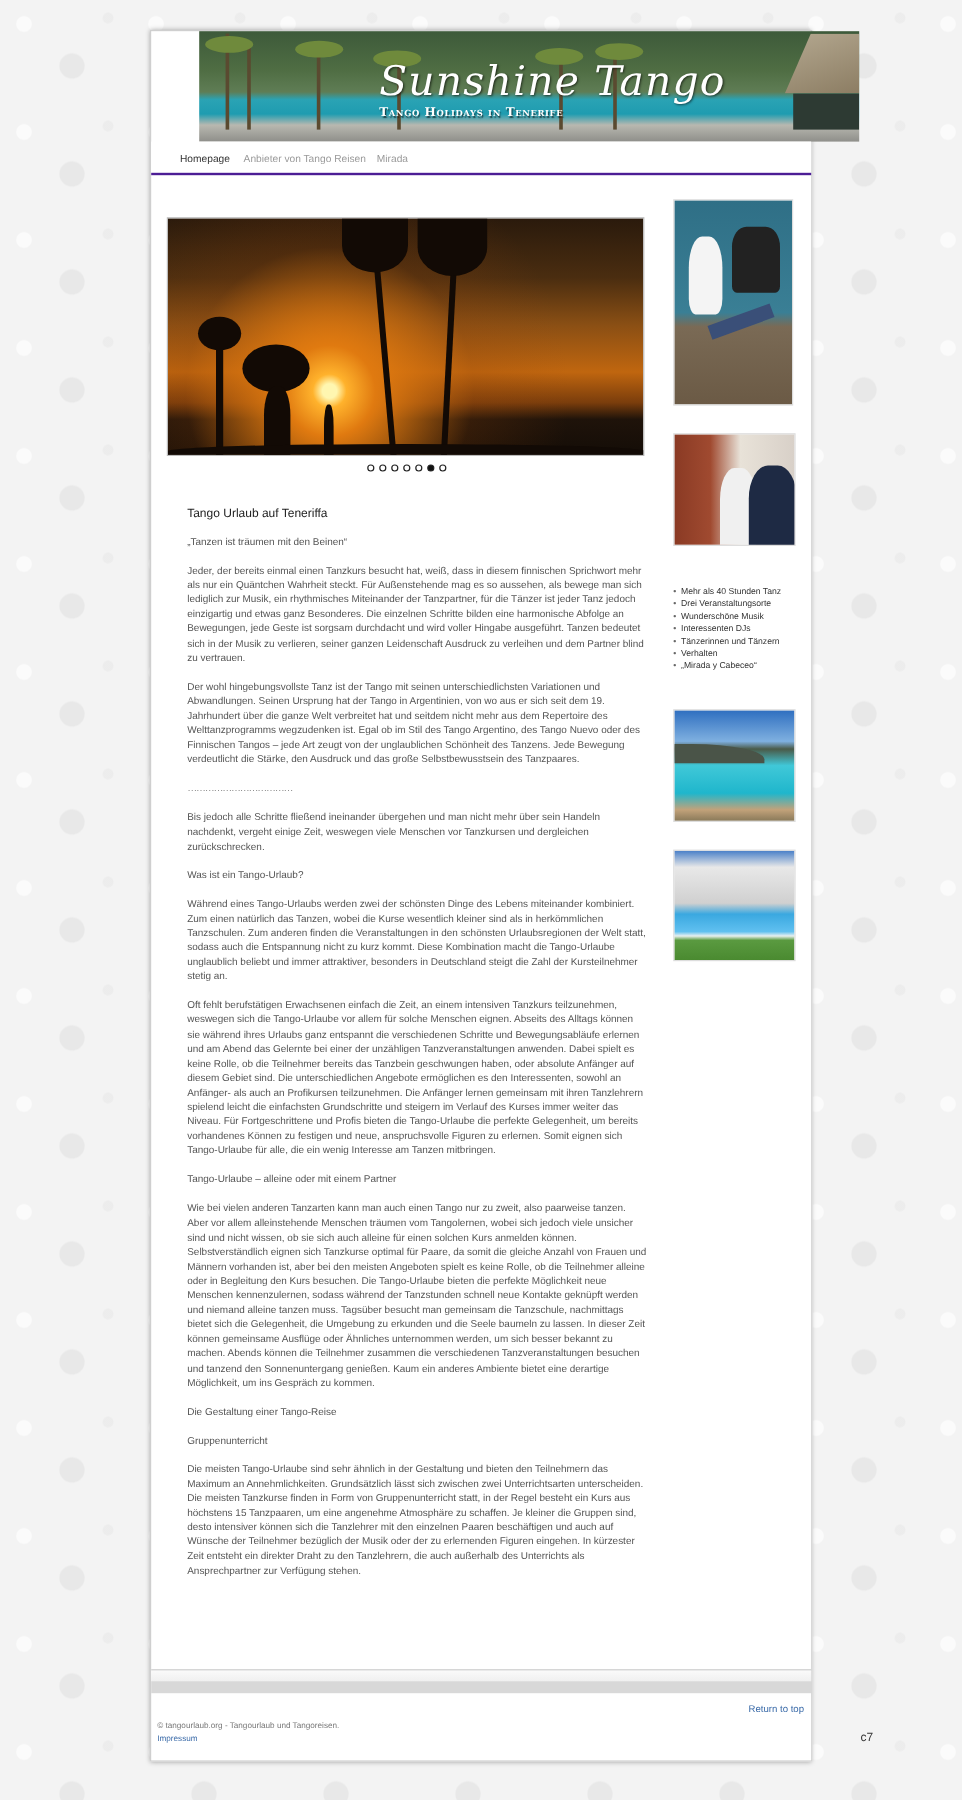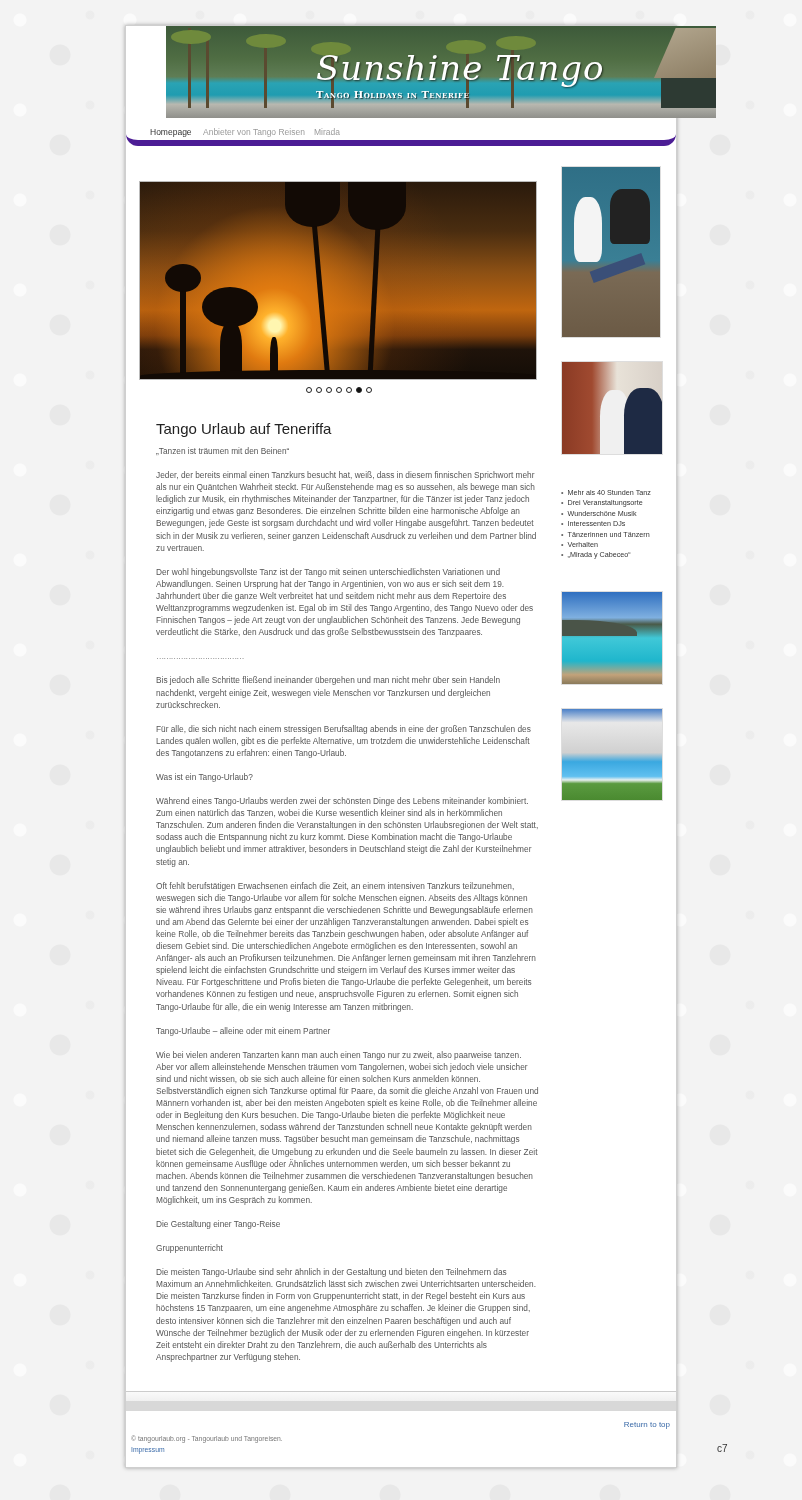--- a/index.html
+++ b/index.html
@@ -46,21 +46,21 @@
     text-shadow: 1px 1px 2px rgba(0,0,0,0.6);
   }
   .site-subtitle {
     position: absolute; left: 150px; top: 63px;
     font-family: "DejaVu Serif", serif; font-weight: bold;
     font-size: 10px; color: #fff; font-variant: small-caps; letter-spacing: 0.5px;
     text-shadow: 1px 1px 1px rgba(0,0,0,0.6);
   }
   .nav {
     position: absolute; left: 0; top: 92px; width: 550px; height: 28px;
-    border-bottom: 6px solid #4c1d95; background: #fff; border-radius: 12px;
+    border-bottom: 2px solid #4c1d95; background: #fff;
   }
   .nav a {
     position: absolute; top: 9px; font-size: 8.5px; color: #9a9a9a; text-decoration: none;
   }
   .nav a.active { color: #333; }
 
   .slider {
     position: absolute; left: 13px; top: 155px; width: 398px; height: 199px;
     background: radial-gradient(circle at 34% 73%, #fff6b0 0 6px, #ffb22c 14px, #e07a10 38px, rgba(150,70,10,0.2) 120px, transparent 200px),
                 linear-gradient(180deg, #2a1a0c 0%, #4a2d10 25%, #8a4f14 45%, #c0660f 65%, #7a3d0c 78%, #1f130a 85%, #140d07 100%);
@@ -69,21 +69,21 @@
   }
   .slider .tree { position: absolute; background: #120a05; }
   .dots { position: absolute; left: 0; width: 426px; top: 361px; text-align: center; font-size: 0; }
   .dot {
     display: inline-block; width: 6px; height: 6px; border-radius: 50%;
     border: 1.2px solid #222; margin: 0 2px; background: #fff; cursor: pointer;
   }
   .dot.active { background: #111; }
 
   .content { position: absolute; left: 30px; top: 395px; width: 383px; color: #555; font-size: 8.3px; line-height: 12.1px; }
-  .content h1 { font-size: 15px; font-weight: normal; color: #222; margin-bottom: 8px; line-height: 16px; }
+  .content h1 { font-size: 10px; font-weight: normal; color: #222; margin-bottom: 8px; line-height: 16px; }
   .content p { margin-bottom: 12px; }
   .content .sep { color: #888; letter-spacing: -1px; }
 
   .sidebar { position: absolute; left: 435px; top: 0; width: 110px; }
   .side-img { position: absolute; border: 1px solid #ddd; overflow: hidden; }
   .img-dance1 { left: 0; top: 140px; width: 100px; height: 172px;
     background: linear-gradient(180deg, #2f6f86 0%, #3a7f95 55%, #7a6a55 62%, #6b5a45 100%); }
   .img-dance2 { left: 0; top: 335px; width: 102px; height: 94px;
     background: linear-gradient(90deg, #8a3a24 0%, #a04a30 30%, #e8e2d8 55%, #d8d0c8 100%); }
   .img-bay { left: 0; top: 565px; width: 102px; height: 94px;
@@ -152,21 +152,20 @@
     <span class="dot"></span>
   </div>
 
   <article class="content">
     <h1>Tango Urlaub auf Teneriffa</h1>
     <p>„Tanzen ist träumen mit den Beinen“</p>
     <p>Jeder, der bereits einmal einen Tanzkurs besucht hat, weiß, dass in diesem finnischen Sprichwort mehr als nur ein Quäntchen Wahrheit steckt. Für Außenstehende mag es so aussehen, als bewege man sich lediglich zur Musik, ein rhythmisches Miteinander der Tanzpartner, für die Tänzer ist jeder Tanz jedoch einzigartig und etwas ganz Besonderes. Die einzelnen Schritte bilden eine harmonische Abfolge an Bewegungen, jede Geste ist sorgsam durchdacht und wird voller Hingabe ausgeführt. Tanzen bedeutet sich in der Musik zu verlieren, seiner ganzen Leidenschaft Ausdruck zu verleihen und dem Partner blind zu vertrauen.</p>
     <p>Der wohl hingebungsvollste Tanz ist der Tango mit seinen unterschiedlichsten Variationen und Abwandlungen. Seinen Ursprung hat der Tango in Argentinien, von wo aus er sich seit dem 19. Jahrhundert über die ganze Welt verbreitet hat und seitdem nicht mehr aus dem Repertoire des Welttanzprogramms wegzudenken ist. Egal ob im Stil des Tango Argentino, des Tango Nuevo oder des Finnischen Tangos – jede Art zeugt von der unglaublichen Schönheit des Tanzens. Jede Bewegung verdeutlicht die Stärke, den Ausdruck und das große Selbstbewusstsein des Tanzpaares.</p>
     <p class="sep">………………………………</p>
     <p>Bis jedoch alle Schritte fließend ineinander übergehen und man nicht mehr über sein Handeln nachdenkt, vergeht einige Zeit, weswegen viele Menschen vor Tanzkursen und dergleichen zurückschrecken.</p>
-    <p>Für alle, die sich nicht nach einem stressigen Berufsalltag abends in eine der großen Tanzschulen des Landes quälen wollen, gibt es die perfekte Alternative, um trotzdem die unwiderstehliche Leidenschaft des Tangotanzens zu erfahren: einen Tango-Urlaub.</p>
     <p>Was ist ein Tango-Urlaub?</p>
     <p>Während eines Tango-Urlaubs werden zwei der schönsten Dinge des Lebens miteinander kombiniert. Zum einen natürlich das Tanzen, wobei die Kurse wesentlich kleiner sind als in herkömmlichen Tanzschulen. Zum anderen finden die Veranstaltungen in den schönsten Urlaubsregionen der Welt statt, sodass auch die Entspannung nicht zu kurz kommt. Diese Kombination macht die Tango-Urlaube unglaublich beliebt und immer attraktiver, besonders in Deutschland steigt die Zahl der Kursteilnehmer stetig an.</p>
     <p>Oft fehlt berufstätigen Erwachsenen einfach die Zeit, an einem intensiven Tanzkurs teilzunehmen, weswegen sich die Tango-Urlaube vor allem für solche Menschen eignen. Abseits des Alltags können sie während ihres Urlaubs ganz entspannt die verschiedenen Schritte und Bewegungsabläufe erlernen und am Abend das Gelernte bei einer der unzähligen Tanzveranstaltungen anwenden. Dabei spielt es keine Rolle, ob die Teilnehmer bereits das Tanzbein geschwungen haben, oder absolute Anfänger auf diesem Gebiet sind. Die unterschiedlichen Angebote ermöglichen es den Interessenten, sowohl an Anfänger- als auch an Profikursen teilzunehmen. Die Anfänger lernen gemeinsam mit ihren Tanzlehrern spielend leicht die einfachsten Grundschritte und steigern im Verlauf des Kurses immer weiter das Niveau. Für Fortgeschrittene und Profis bieten die Tango-Urlaube die perfekte Gelegenheit, um bereits vorhandenes Können zu festigen und neue, anspruchsvolle Figuren zu erlernen. Somit eignen sich Tango-Urlaube für alle, die ein wenig Interesse am Tanzen mitbringen.</p>
     <p>Tango-Urlaube – alleine oder mit einem Partner</p>
     <p>Wie bei vielen anderen Tanzarten kann man auch einen Tango nur zu zweit, also paarweise tanzen. Aber vor allem alleinstehende Menschen träumen vom Tangolernen, wobei sich jedoch viele unsicher sind und nicht wissen, ob sie sich auch alleine für einen solchen Kurs anmelden können. Selbstverständlich eignen sich Tanzkurse optimal für Paare, da somit die gleiche Anzahl von Frauen und Männern vorhanden ist, aber bei den meisten Angeboten spielt es keine Rolle, ob die Teilnehmer alleine oder in Begleitung den Kurs besuchen. Die Tango-Urlaube bieten die perfekte Möglichkeit neue Menschen kennenzulernen, sodass während der Tanzstunden schnell neue Kontakte geknüpft werden und niemand alleine tanzen muss. Tagsüber besucht man gemeinsam die Tanzschule, nachmittags bietet sich die Gelegenheit, die Umgebung zu erkunden und die Seele baumeln zu lassen. In dieser Zeit können gemeinsame Ausflüge oder Ähnliches unternommen werden, um sich besser bekannt zu machen. Abends können die Teilnehmer zusammen die verschiedenen Tanzveranstaltungen besuchen und tanzend den Sonnenuntergang genießen. Kaum ein anderes Ambiente bietet eine derartige Möglichkeit, um ins Gespräch zu kommen.</p>
     <p>Die Gestaltung einer Tango-Reise</p>
     <p>Gruppenunterricht</p>
     <p>Die meisten Tango-Urlaube sind sehr ähnlich in der Gestaltung und bieten den Teilnehmern das Maximum an Annehmlichkeiten. Grundsätzlich lässt sich zwischen zwei Unterrichtsarten unterscheiden. Die meisten Tanzkurse finden in Form von Gruppenunterricht statt, in der Regel besteht ein Kurs aus höchstens 15 Tanzpaaren, um eine angenehme Atmosphäre zu schaffen. Je kleiner die Gruppen sind, desto intensiver können sich die Tanzlehrer mit den einzelnen Paaren beschäftigen und auch auf Wünsche der Teilnehmer bezüglich der Musik oder der zu erlernenden Figuren eingehen. In kürzester Zeit entsteht ein direkter Draht zu den Tanzlehrern, die auch außerhalb des Unterrichts als Ansprechpartner zur Verfügung stehen.</p>
   </article>
 

